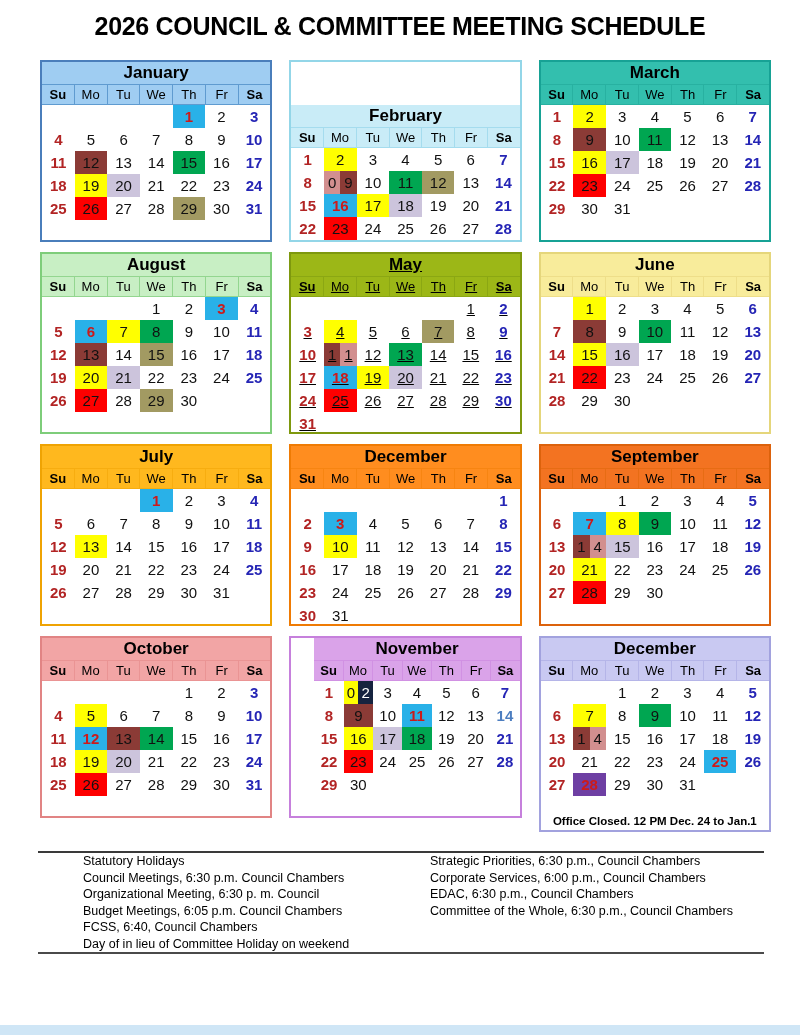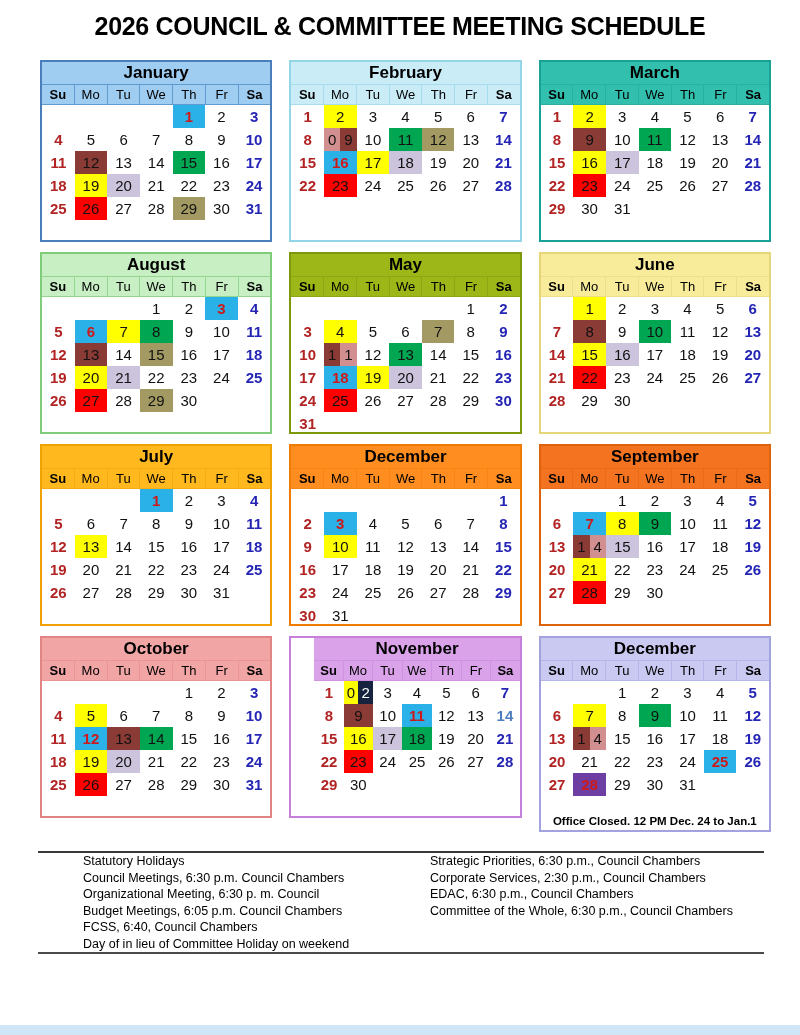--- a/index.html
+++ b/index.html
@@ -119,21 +119,21 @@
       <div class="drow">
         <div class="day bold" style="color: rgb(178, 36, 36);">25</div>
         <div class="day" style="background: rgb(254, 0, 0);">26</div>
         <div class="day">27</div>
         <div class="day">28</div>
         <div class="day" style="background: rgb(162, 154, 98);">29</div>
         <div class="day">30</div>
         <div class="day bold" style="color: rgb(37, 37, 181);">31</div>
       </div>
     </div>
-    <div class="month" style="border-color: rgb(147, 214, 232);">
+    <div class="month" style="border-color: rgb(147, 214, 232); justify-content: flex-end;">
       <div class="m-title" style="background: rgb(201, 236, 247); border-bottom-color: rgb(165, 220, 238);">February</div>
       <div class="wrow" style="background: rgb(201, 236, 247); border-bottom-color: rgb(165, 220, 238);">
         <div class="wd bold" style="border-left-color: rgb(165, 220, 238);">Su</div>
         <div class="wd" style="border-left-color: rgb(165, 220, 238);">Mo</div>
         <div class="wd" style="border-left-color: rgb(165, 220, 238);">Tu</div>
         <div class="wd" style="border-left-color: rgb(165, 220, 238);">We</div>
         <div class="wd" style="border-left-color: rgb(165, 220, 238);">Th</div>
         <div class="wd" style="border-left-color: rgb(165, 220, 238);">Fr</div>
         <div class="wd bold" style="border-left-color: rgb(165, 220, 238);">Sa</div>
       </div>
@@ -284,21 +284,21 @@
       <div class="drow">
         <div class="day bold" style="color: rgb(178, 36, 36);">26</div>
         <div class="day" style="background: rgb(254, 0, 0);">27</div>
         <div class="day">28</div>
         <div class="day" style="background: rgb(162, 154, 98);">29</div>
         <div class="day">30</div>
         <div class="day"></div>
         <div class="day"></div>
       </div>
     </div>
-    <div class="month" style="border-color: rgb(126, 152, 14);">
+    <div class="month" style="border-color: rgb(126, 152, 14); text-decoration: underline;">
       <div class="m-title" style="background: rgb(156, 183, 23); border-bottom-color: rgb(139, 167, 19);">May</div>
       <div class="wrow" style="background: rgb(156, 183, 23); border-bottom-color: rgb(139, 167, 19);">
         <div class="wd bold" style="border-left-color: rgb(139, 167, 19);">Su</div>
         <div class="wd" style="border-left-color: rgb(139, 167, 19);">Mo</div>
         <div class="wd" style="border-left-color: rgb(139, 167, 19);">Tu</div>
         <div class="wd" style="border-left-color: rgb(139, 167, 19);">We</div>
         <div class="wd" style="border-left-color: rgb(139, 167, 19);">Th</div>
         <div class="wd" style="border-left-color: rgb(139, 167, 19);">Fr</div>
         <div class="wd bold" style="border-left-color: rgb(139, 167, 19);">Sa</div>
       </div>
@@ -807,21 +807,21 @@
         <div class="llabel">Day of in lieu of Committee Holiday on weekend</div>
       </div>
     </div>
   <div class="legend-col right">
       <div class="lrow">
         <div class="sw" style="background: rgb(210, 143, 143);"></div>
         <div class="llabel">Strategic Priorities, 6:30 p.m., Council Chambers</div>
       </div>
       <div class="lrow">
         <div class="sw" style="background: rgb(254, 0, 0);"></div>
-        <div class="llabel">Corporate Services, 2:30 p.m., Council Chambers</div>
+        <div class="llabel">Corporate Services, 6:00 p.m., Council Chambers</div>
       </div>
       <div class="lrow">
         <div class="sw" style="background: rgb(0, 166, 81);"></div>
         <div class="llabel">EDAC, 6:30 p.m., Council Chambers</div>
       </div>
       <div class="lrow">
         <div class="sw" style="background: rgb(139, 59, 54);"></div>
         <div class="llabel">Committee of the Whole, 6:30 p.m., Council Chambers</div>
       </div>
     </div>

